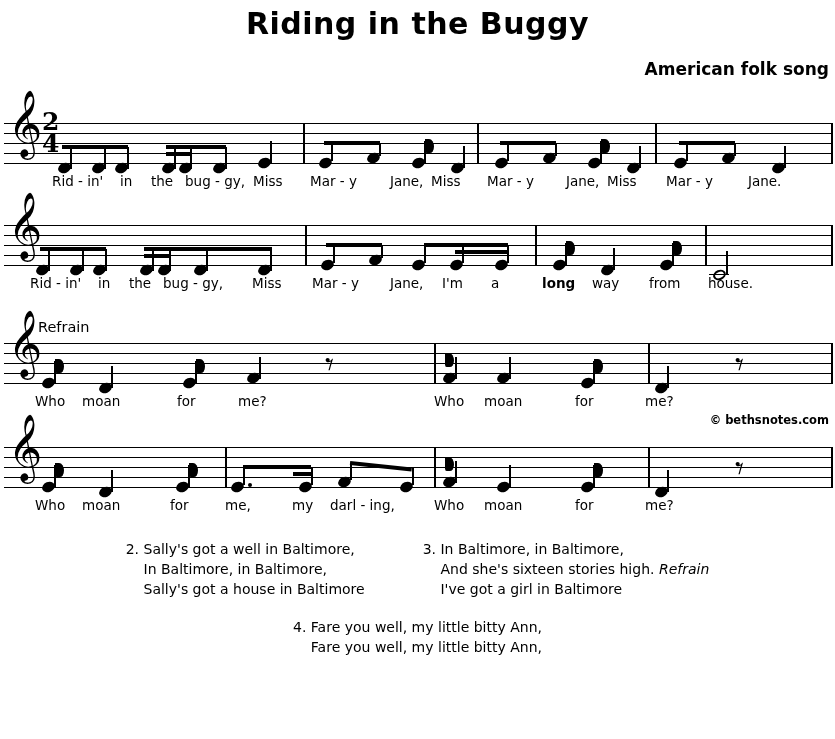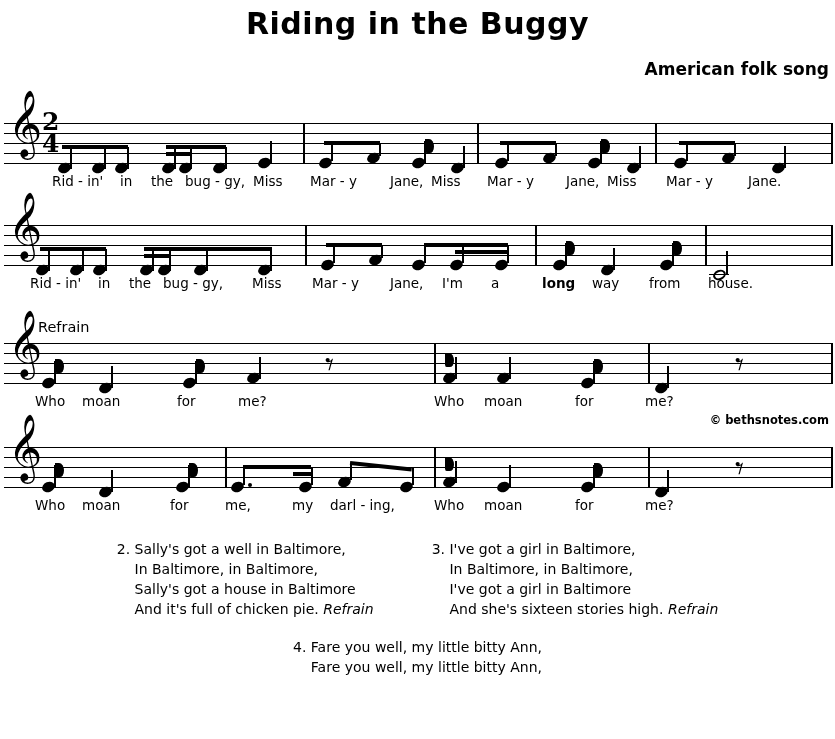--- a/index.html
+++ b/index.html
@@ -496,30 +496,28 @@
   </div>
 
   <div class="verses">
     <div class="verse-row">
       <div class="verse">
         <span class="vnum">2.</span>
         <span class="vbody">
           <span class="vline">Sally's got a well in Baltimore,</span>
           <span class="vline">In Baltimore, in Baltimore,</span>
           <span class="vline">Sally's got a house in Baltimore</span>
-          <span class="vline"><span>And it's full of chicken pie.</span> <em>Refrain</em></span>
         </span>
       </div>
       <div class="verse">
         <span class="vnum">3.</span>
         <span class="vbody">
-          <span class="vline">I've got a girl in Baltimore,</span>
           <span class="vline">In Baltimore, in Baltimore,</span>
+          <span class="vline"><span>And she's sixteen stories high.</span> <em>Refrain</em></span>
           <span class="vline">I've got a girl in Baltimore</span>
-          <span class="vline"><span>And she's sixteen stories high.</span> <em>Refrain</em></span>
         </span>
       </div>
     </div>
     <div class="verse-center">
       <div class="verse">
         <span class="vnum">4.</span>
         <span class="vbody">
           <span class="vline">Fare you well, my little bitty Ann,</span>
           <span class="vline">Fare you well, my little bitty Ann,</span>
         </span>

